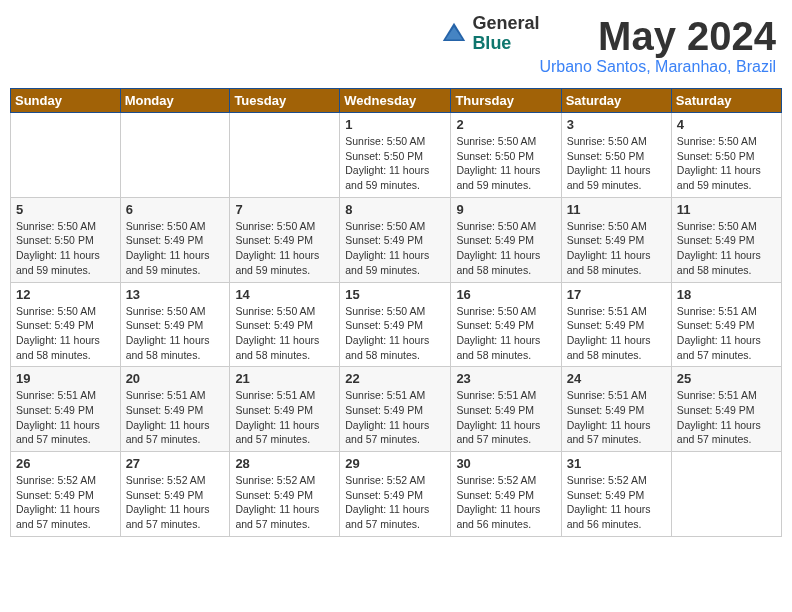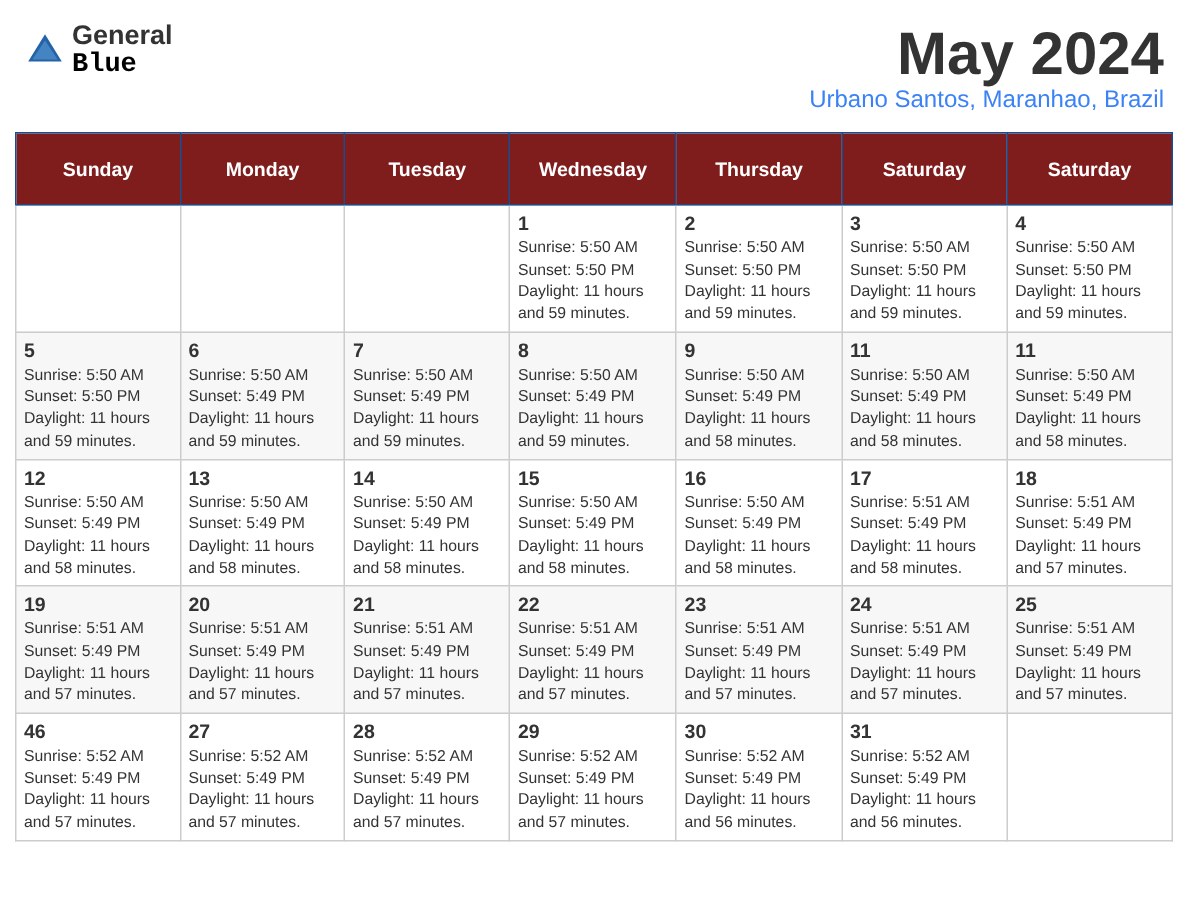--- a/index.html
+++ b/index.html
@@ -5,21 +5,21 @@
     * { box-sizing: border-box; margin: 0; padding: 0; }
     body {
       font-family: Arial, sans-serif;
       background: #fff;
       width: 792px;
       min-height: 612px;
       padding: 10px;
     }
     .header {
       display: flex;
-      justify-content: space-between;
+      justify-content: flex-end;
       align-items: flex-start;
       margin-bottom: 8px;
       padding: 4px 6px;
     }
     .logo {
       display: flex;
       align-items: center;
       gap: 4px;
     }
     .logo-text {
@@ -28,22 +28,21 @@
       line-height: 1.1;
     }
     .logo-general {
       font-size: 18px;
       font-weight: bold;
       color: #333;
     }
     .logo-blue {
       font-size: 18px;
       font-weight: bold;
-      color: #000000;
-      font-family: Liberation Mono, monospace;
+      color: #0f766e;
     }
     .logo-icon {
       width: 28px;
       height: 28px;
     }
     .title-block {
       text-align: right;
     }
     .title-month {
       font-size: 40px;
@@ -54,26 +53,26 @@
     .title-location {
       font-size: 16px;
       color: #3b82f6;
     }
     .calendar {
       width: 100%;
       border-collapse: collapse;
       border: 1px solid #ccc;
     }
     .calendar th {
-      background: #7f1d1d;
+      background: #a16207;
       color: #fff;
       font-size: 13px;
       font-weight: bold;
-      padding: 16px 4px;
-      text-align: center;
+      padding: 4px 4px;
+      text-align: left;
       border: 1px solid #1a4d8f;
     }
     .calendar td {
       vertical-align: top;
       border: 1px solid #ccc;
       padding: 4px 5px;
       width: 113px;
       min-height: 80px;
       background: #fff;
     }
@@ -310,21 +309,21 @@
         <td>
           <span class="day-num">25</span>
           <div class="day-info">Sunrise: 5:51 AM
 Sunset: 5:49 PM
 Daylight: 11 hours
 and 57 minutes.</div>
         </td>
       </tr>
       <tr>
         <td>
-          <span class="day-num">46</span>
+          <span class="day-num">26</span>
           <div class="day-info">Sunrise: 5:52 AM
 Sunset: 5:49 PM
 Daylight: 11 hours
 and 57 minutes.</div>
         </td>
         <td>
           <span class="day-num">27</span>
           <div class="day-info">Sunrise: 5:52 AM
 Sunset: 5:49 PM
 Daylight: 11 hours

